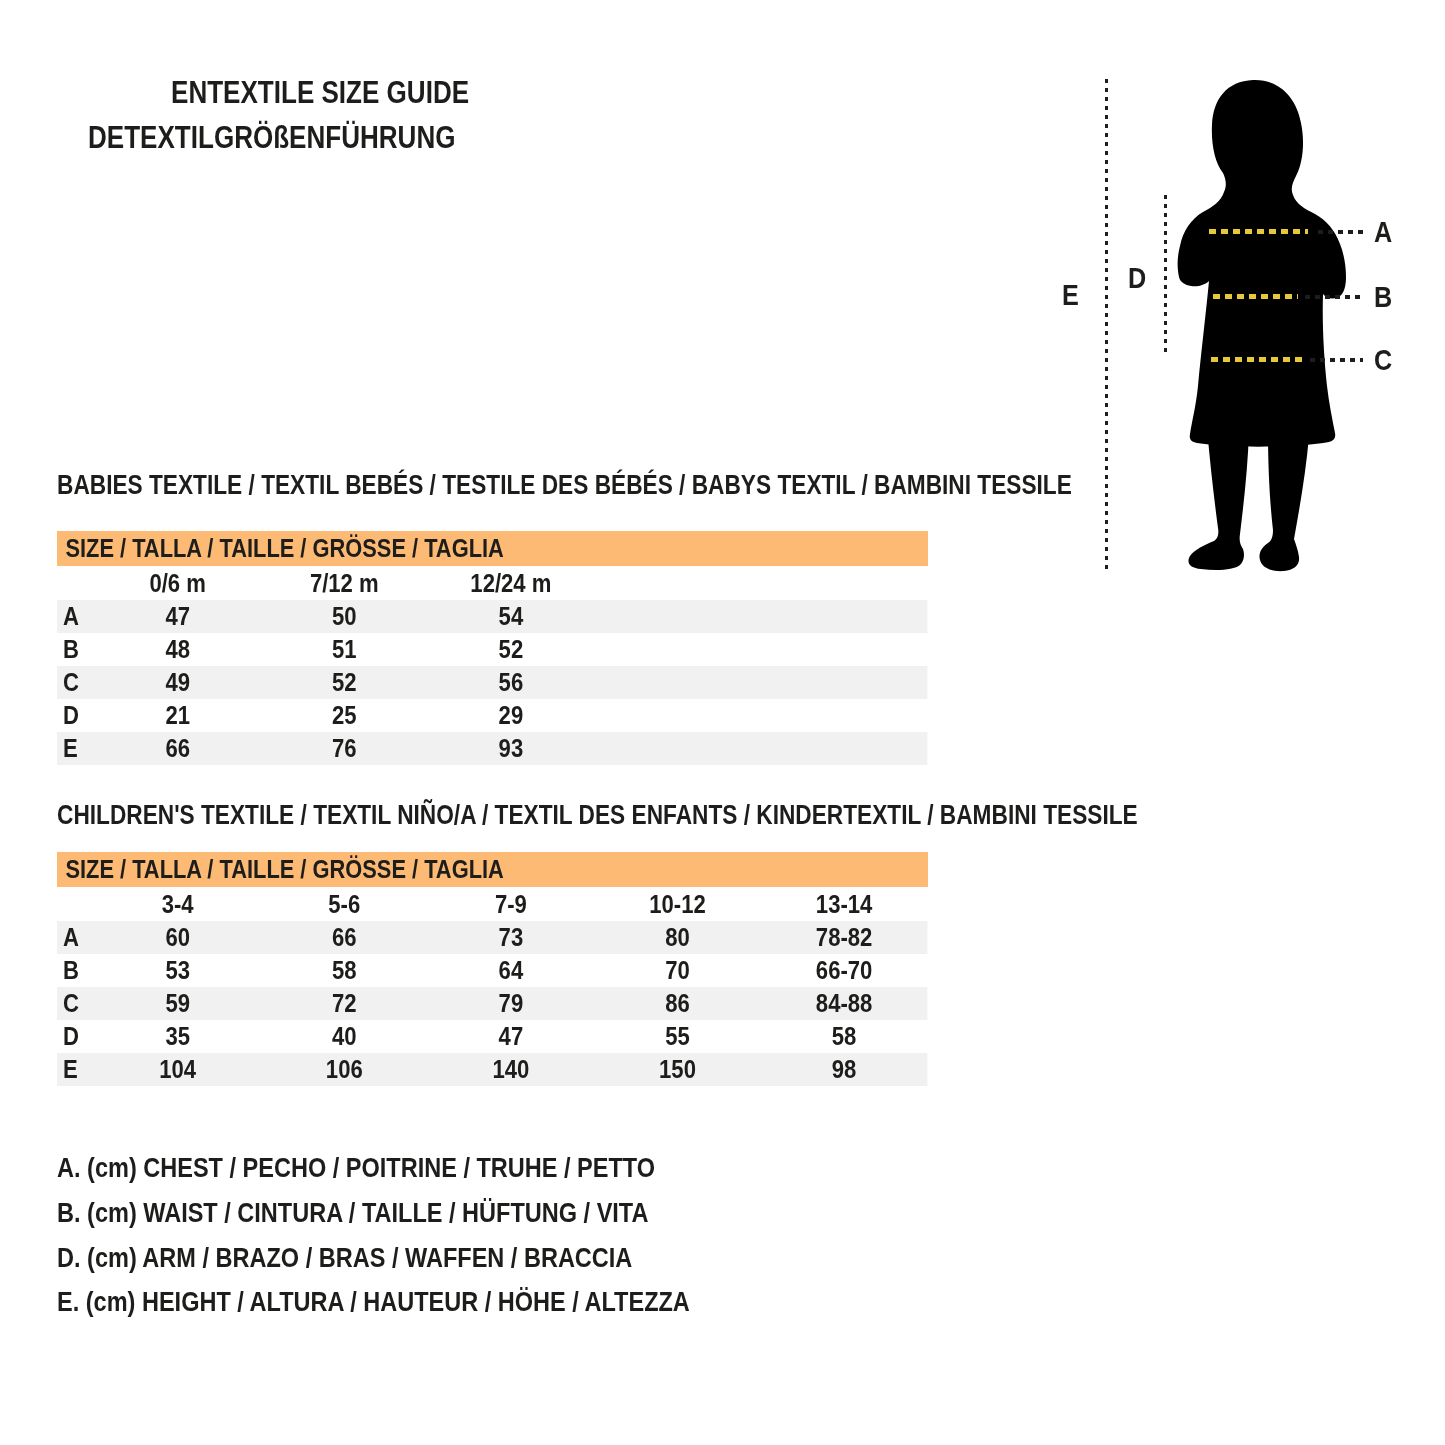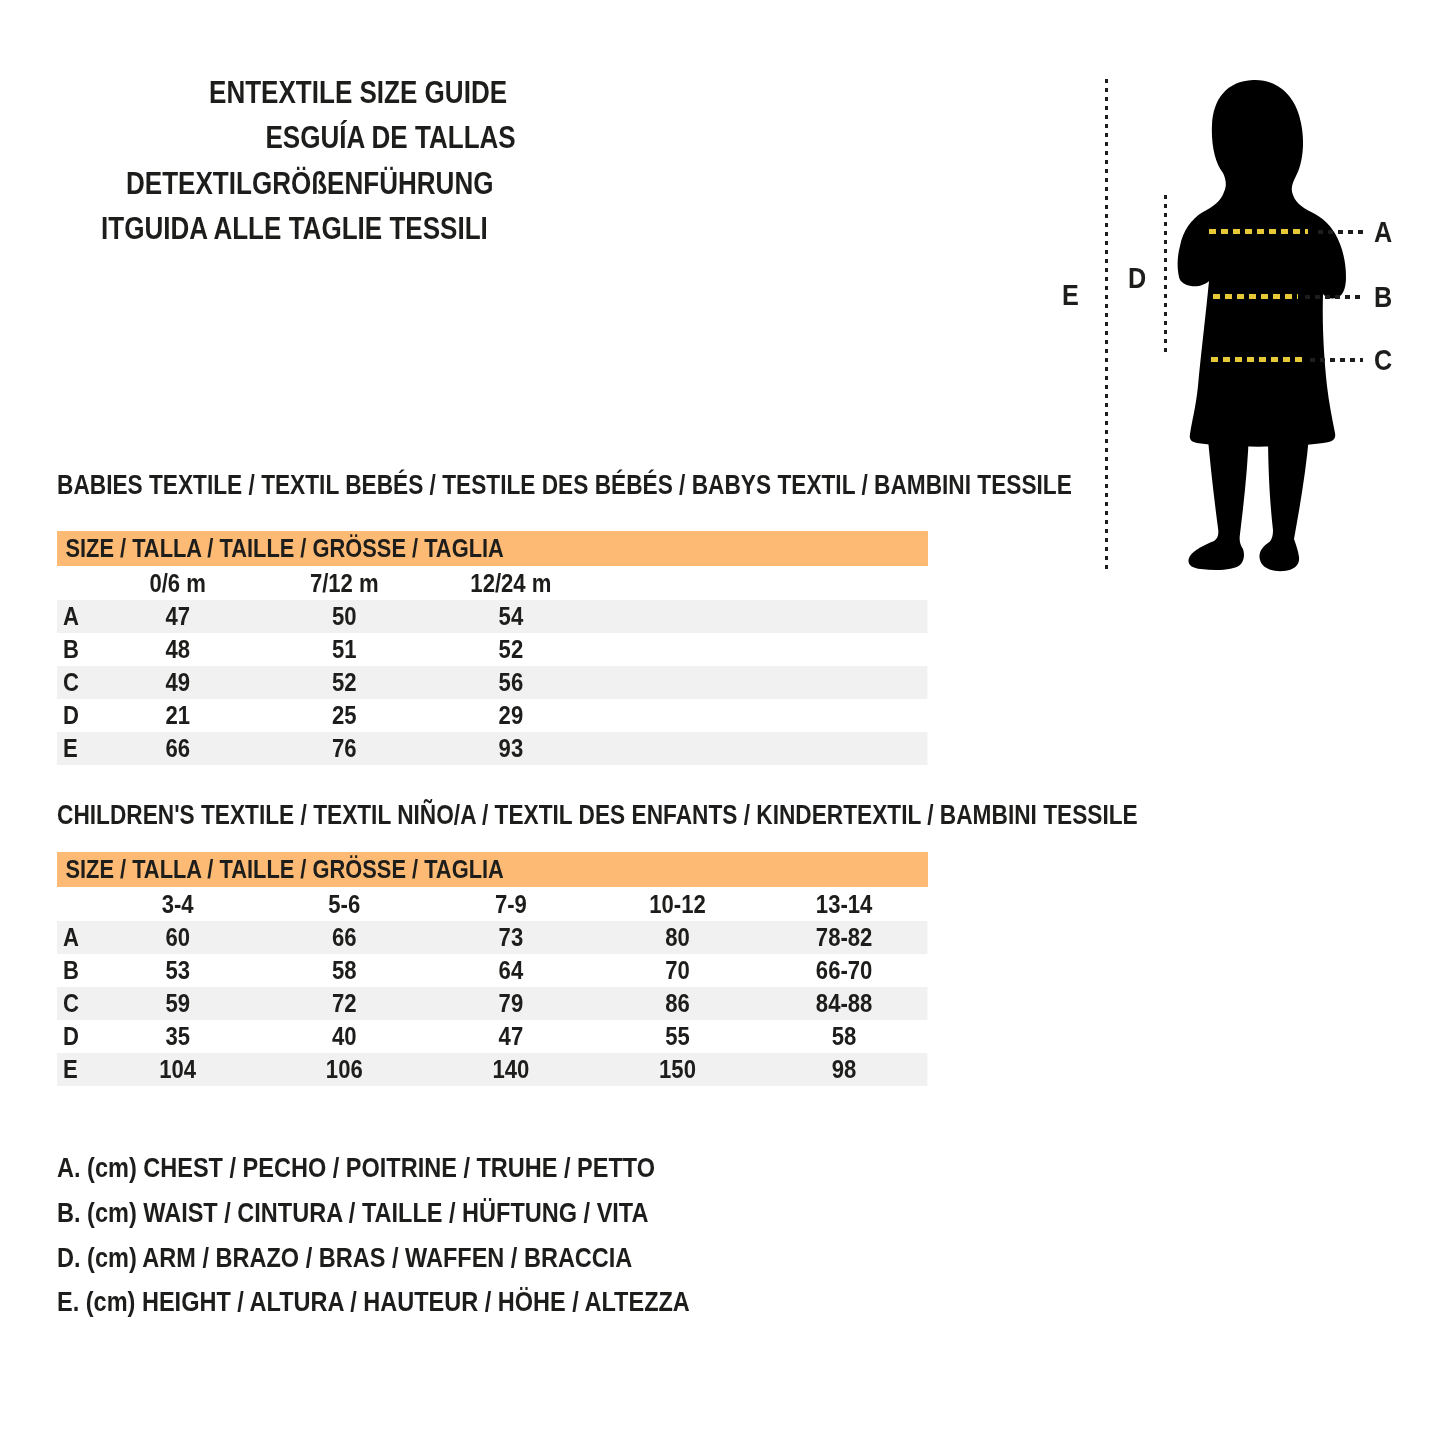--- a/index.html
+++ b/index.html
@@ -49,23 +49,21 @@
   .mlabel{position:absolute;font-size:30px;font-weight:bold;line-height:32px;}
   .sil{position:absolute;left:1177px;top:78px;width:170px;height:495px;z-index:1;}
 </style>
 </head>
 <body>
 
 <div class="page">
 
   <div class="langs">
     <div class="lang-row"><span class="cond"><span class="lang-code">EN</span><span>TEXTILE SIZE GUIDE</span></span></div>
-    <div class="lang-row"><span class="cond"><span class="lang-code">ES</span><span>GUÍA DE TALLAS</span></span></div>
     <div class="lang-row"><span class="cond"><span class="lang-code">DE</span><span>TEXTILGRÖßENFÜHRUNG</span></span></div>
-    <div class="lang-row"><span class="cond"><span class="lang-code">IT</span><span>GUIDA ALLE TAGLIE TESSILI</span></span></div>
   </div>
 
   <div class="vdot" style="left:1105px;top:79px;height:493px;"></div>
   <div class="mlabel" style="left:1062px;top:279px;"><span class="cond">E</span></div>
   <div class="vdot" style="left:1164px;top:195px;height:157px;"></div>
   <div class="mlabel" style="left:1128px;top:262px;"><span class="cond">D</span></div>
 
   <svg class="sil" viewBox="0 0 170 495" preserveAspectRatio="none">
     <path d="M 76 2 C 50 3 36 21 35 47 C 34 66 38 85 46 95 C 49 101 50 108 47 114
              C 44 123 36 129 26 134 C 14 141 6 153 3 168 C 0 179 0 190 2 199

